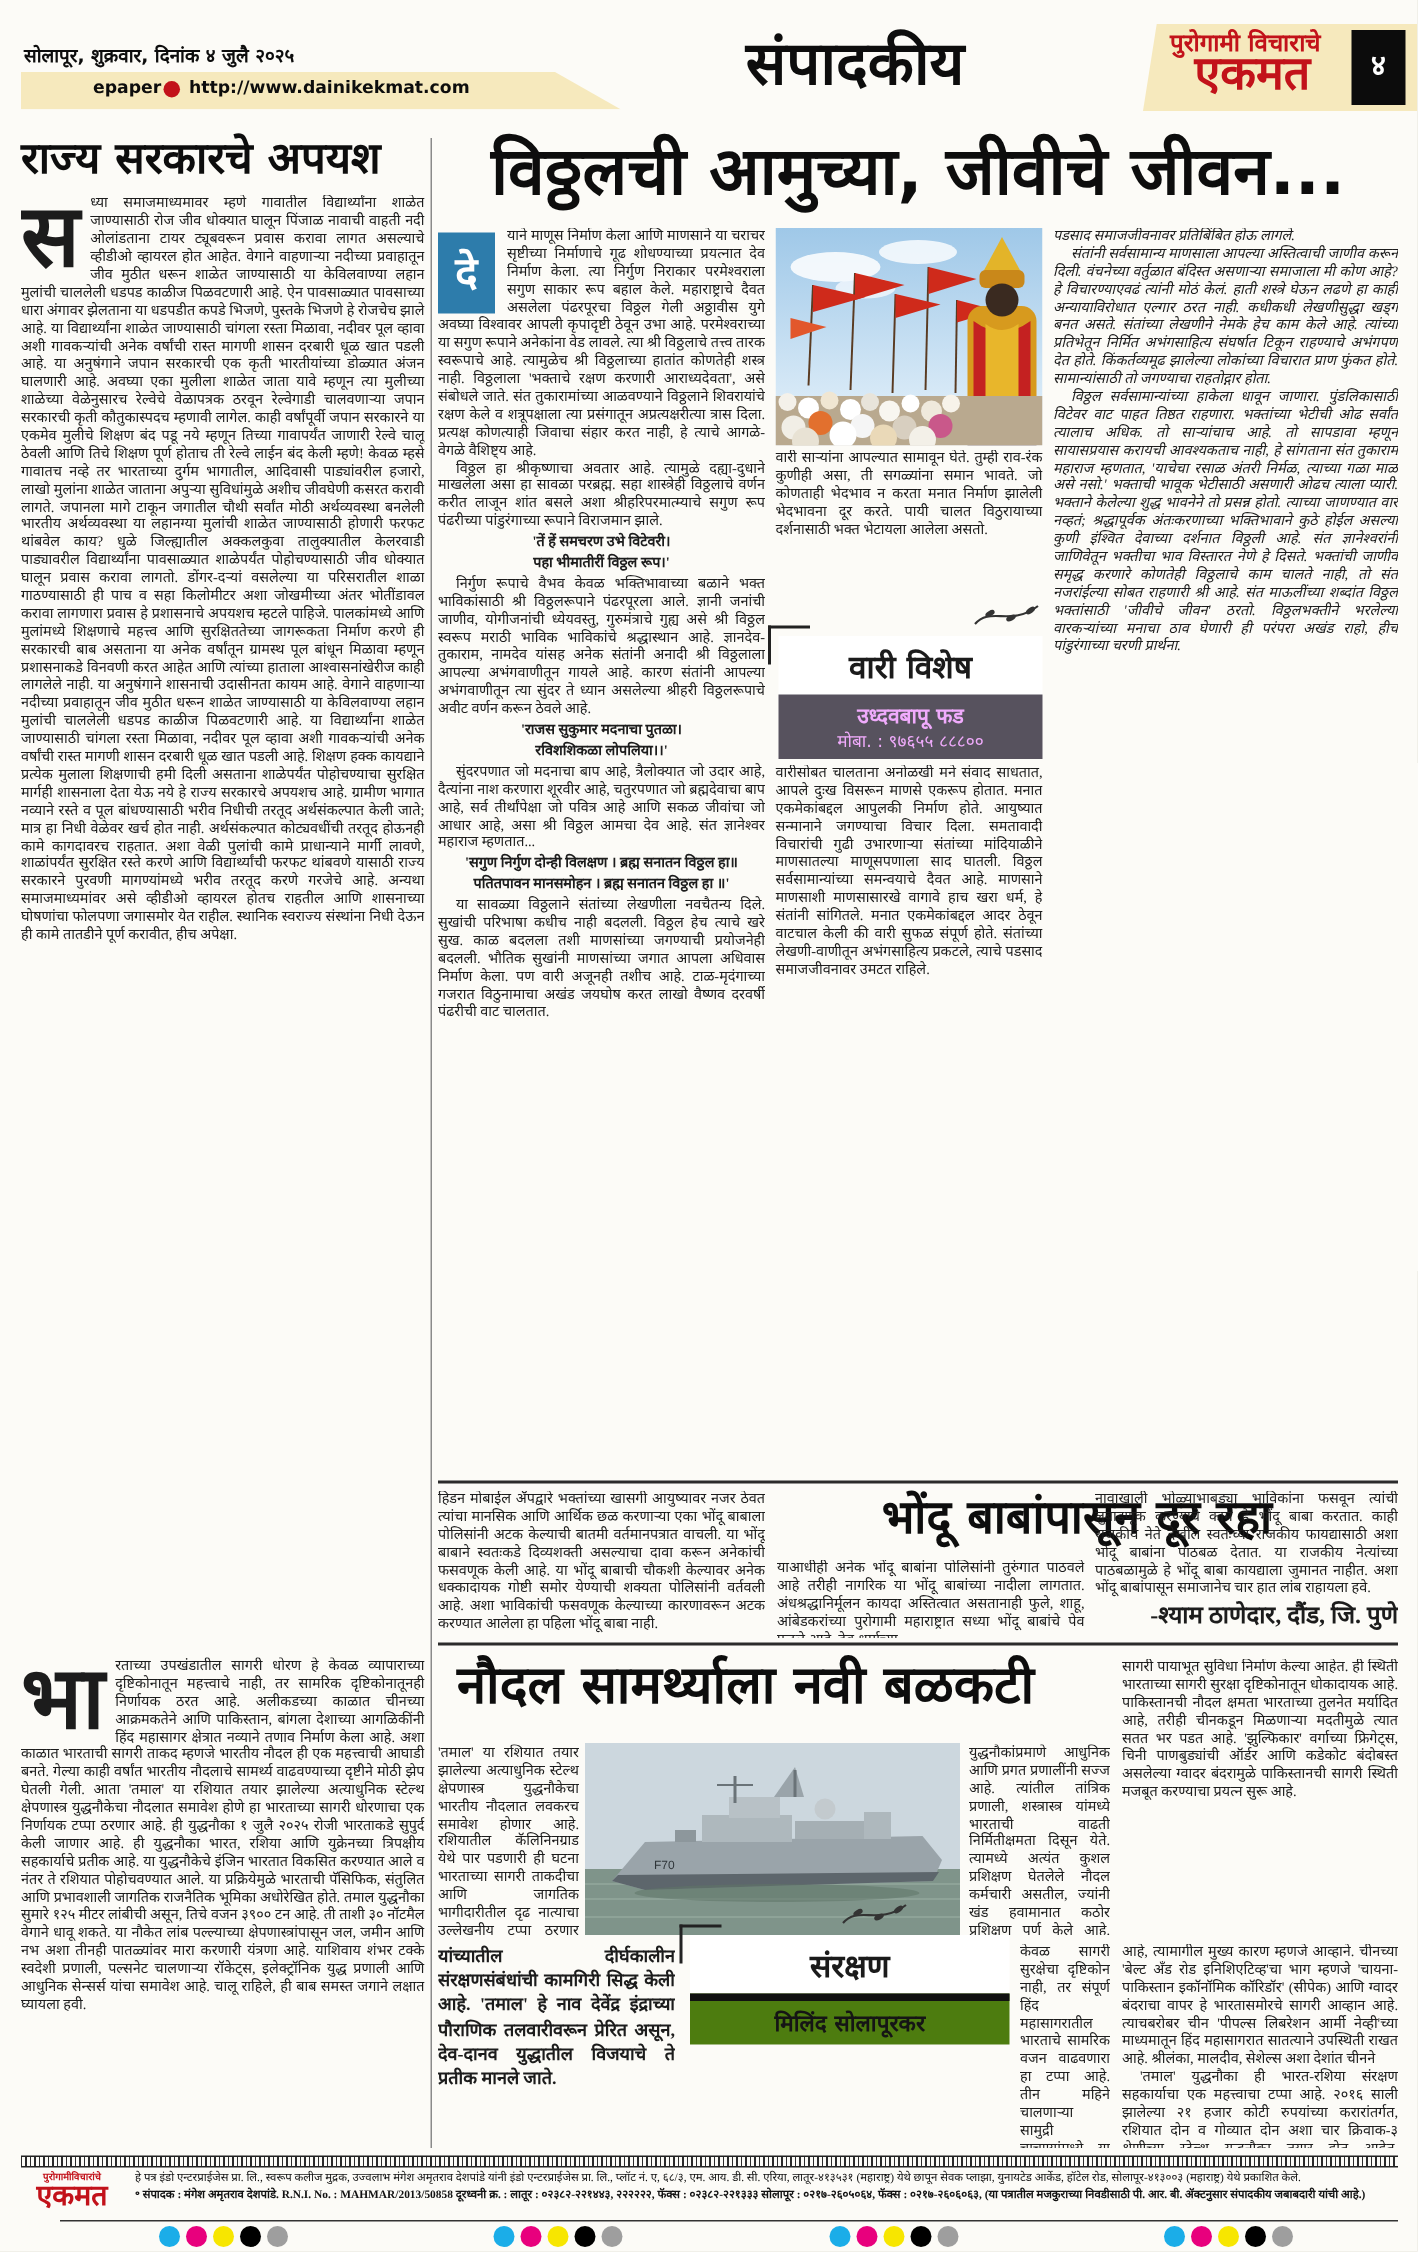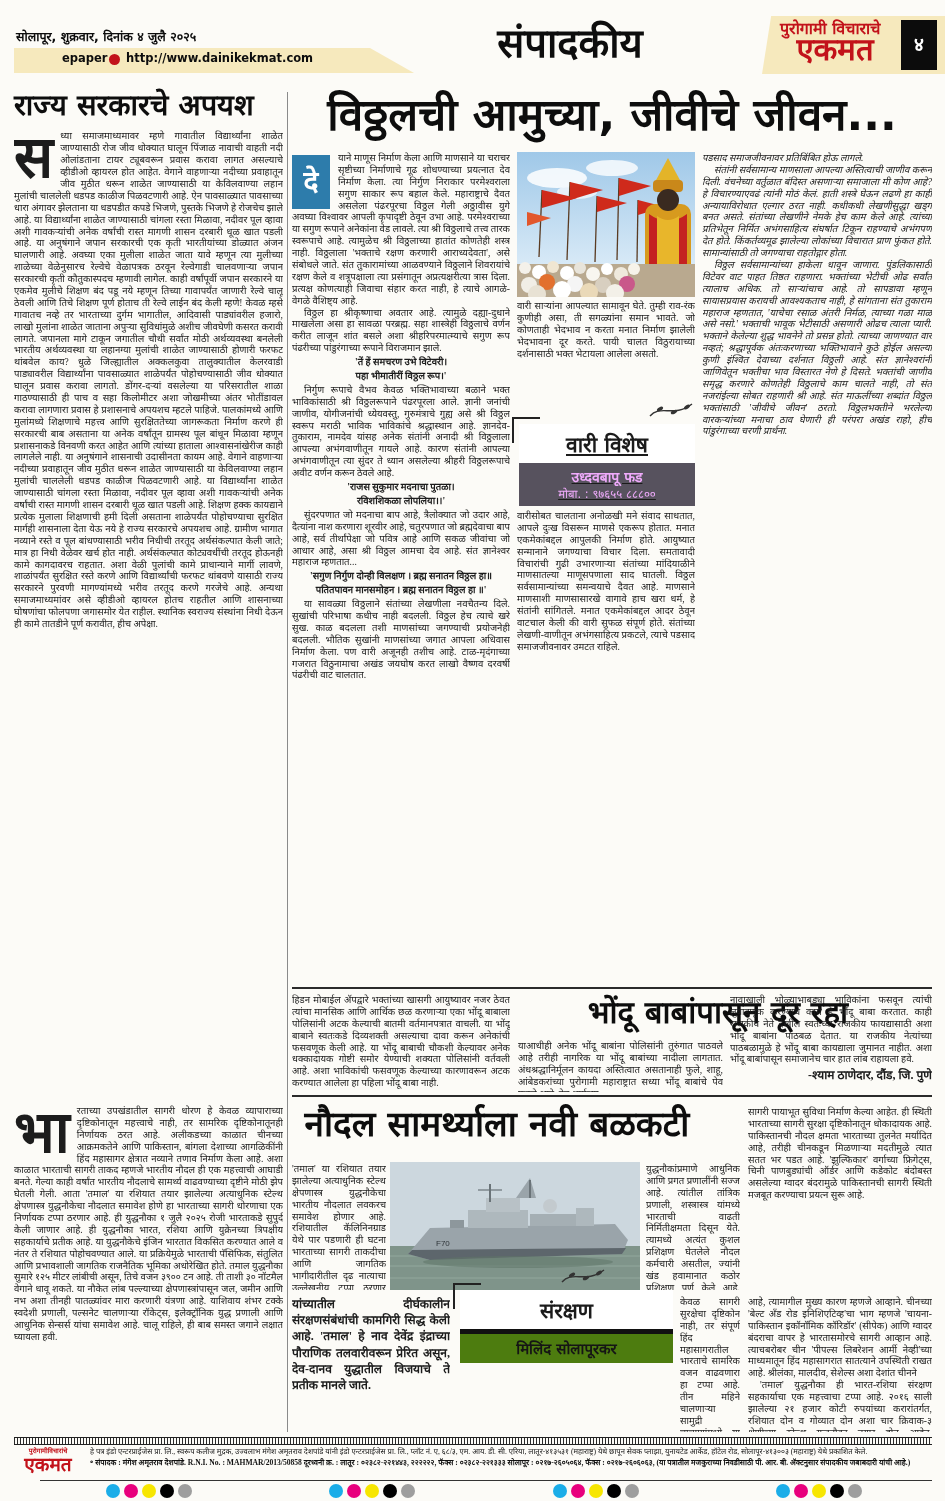--- a/index.html
+++ b/index.html
@@ -14,21 +14,21 @@
   .hrule{position:absolute;height:2px;background:#2b2b2b;}
   .info-box{position:absolute;background:#fff;}
   .info-box .corner{position:absolute;left:-7px;top:-7px;width:26px;height:24px;border-left:2px solid #222;border-top:2px solid #222;}
   .info-box .title{font-family:"DejaVu Sans",sans-serif;font-size:21px;font-weight:bold;text-align:center;padding:6px 4px 5px;}
   .info-box .band{background:#57525e;color:#f0abfc;text-align:center;padding:4px 2px 5px;font-family:"DejaVu Sans",sans-serif;}
   .info-box .band .name{font-size:14px;font-weight:bold;}
   .info-box .band .phone{font-size:11.5px;}
   .info-box.light .band{background:#4d7c0f;color:#15151:;color:#151515;border-top:5px solid #111;}
   .yellow{background:#f6e9bd;}
   .red-text{color:#c2121a;}
-  .byline{font-weight:bold;text-align:right;font-size:12px;margin-top:3px;}
+  .byline{font-weight:bold;text-align:right;font-size:16px;margin-top:3px;}
   .ornament{position:absolute;}
   .cmyk-dot{width:14px;height:14px;border-radius:50%;display:inline-block;margin:0 2px;}
 </style>
 </head>
 <body>
 
 <div class="page">
 
   <div class="abs" style="left:0;top:0;width:945px;height:90px;">
     <div class="abs headline" style="left:16px;top:30px;font-size:12.5px;">सोलापूर, शुक्रवार, दिनांक ४ जुलै २०२५</div>
@@ -140,21 +140,21 @@
   <div class="abs body-text" style="left:517px;top:300px;width:178px;height:118px;">
     <span style="text-indent:10px;display:inline-block;"></span><span>वारी साऱ्यांना आपल्यात सामावून घेते. तुम्ही राव-रंक कुणीही असा, ती सगळ्यांना समान भावते. जो कोणताही भेदभाव न करता मनात निर्माण झालेली भेदभावना दूर करते. पायी चालत विठुरायाच्या दर्शनासाठी भक्त भेटायला आलेला असतो.</span>
   </div>
 
   <svg class="ornament" style="left:648px;top:400px;" width="46" height="20" xmlns="http://www.w3.org/2000/svg">
     <path d="M2 16 C 12 4, 26 18, 44 4" stroke="#333" fill="none" stroke-width="1.4"></path>
     <ellipse cx="12" cy="9" rx="3.4" ry="1.8" fill="#333" transform="rotate(-30 12 9)"></ellipse>
     <ellipse cx="26" cy="12" rx="3.4" ry="1.8" fill="#333" transform="rotate(-25 26 12)"></ellipse>
     <ellipse cx="39" cy="7" rx="3.4" ry="1.8" fill="#333" transform="rotate(-35 39 7)"></ellipse>
   </svg>
-  <div class="info-box" style="left:519px;top:424px;width:176px;text-decoration:underline;">
+  <div class="info-box" style="left:519px;top:424px;width:176px;">
     <div class="corner"></div>
     <div class="title">वारी विशेष</div>
     <div class="band">
       <div class="name">उध्दवबापू फड</div>
       <div class="phone">मोबा. : ९७६५५ ८८८००</div>
     </div>
   </div>
   <div class="abs body-text" style="left:517px;top:510px;width:178px;height:475px;">
     <span style="text-indent:10px;display:inline-block;"></span><span>वारीसोबत चालताना अनोळखी मने संवाद साधतात, आपले दुःख विसरून माणसे एकरूप होतात. मनात एकमेकांबद्दल आपुलकी निर्माण होते. आयुष्यात सन्मानाने जगण्याचा विचार दिला. समतावादी विचारांची गुढी उभारणाऱ्या संतांच्या मांदियाळीने माणसातल्या माणूसपणाला साद घातली. विठ्ठल सर्वसामान्यांच्या समन्वयाचे दैवत आहे. माणसाने माणसाशी माणसासारखे वागावे हाच खरा धर्म, हे संतांनी सांगितले. मनात एकमेकांबद्दल आदर ठेवून वाटचाल केली की वारी सुफळ संपूर्ण होते. संतांच्या लेखणी-वाणीतून अभंगसाहित्य प्रकटले, त्याचे पडसाद समाजजीवनावर उमटत राहिले.</span>
   </div>

